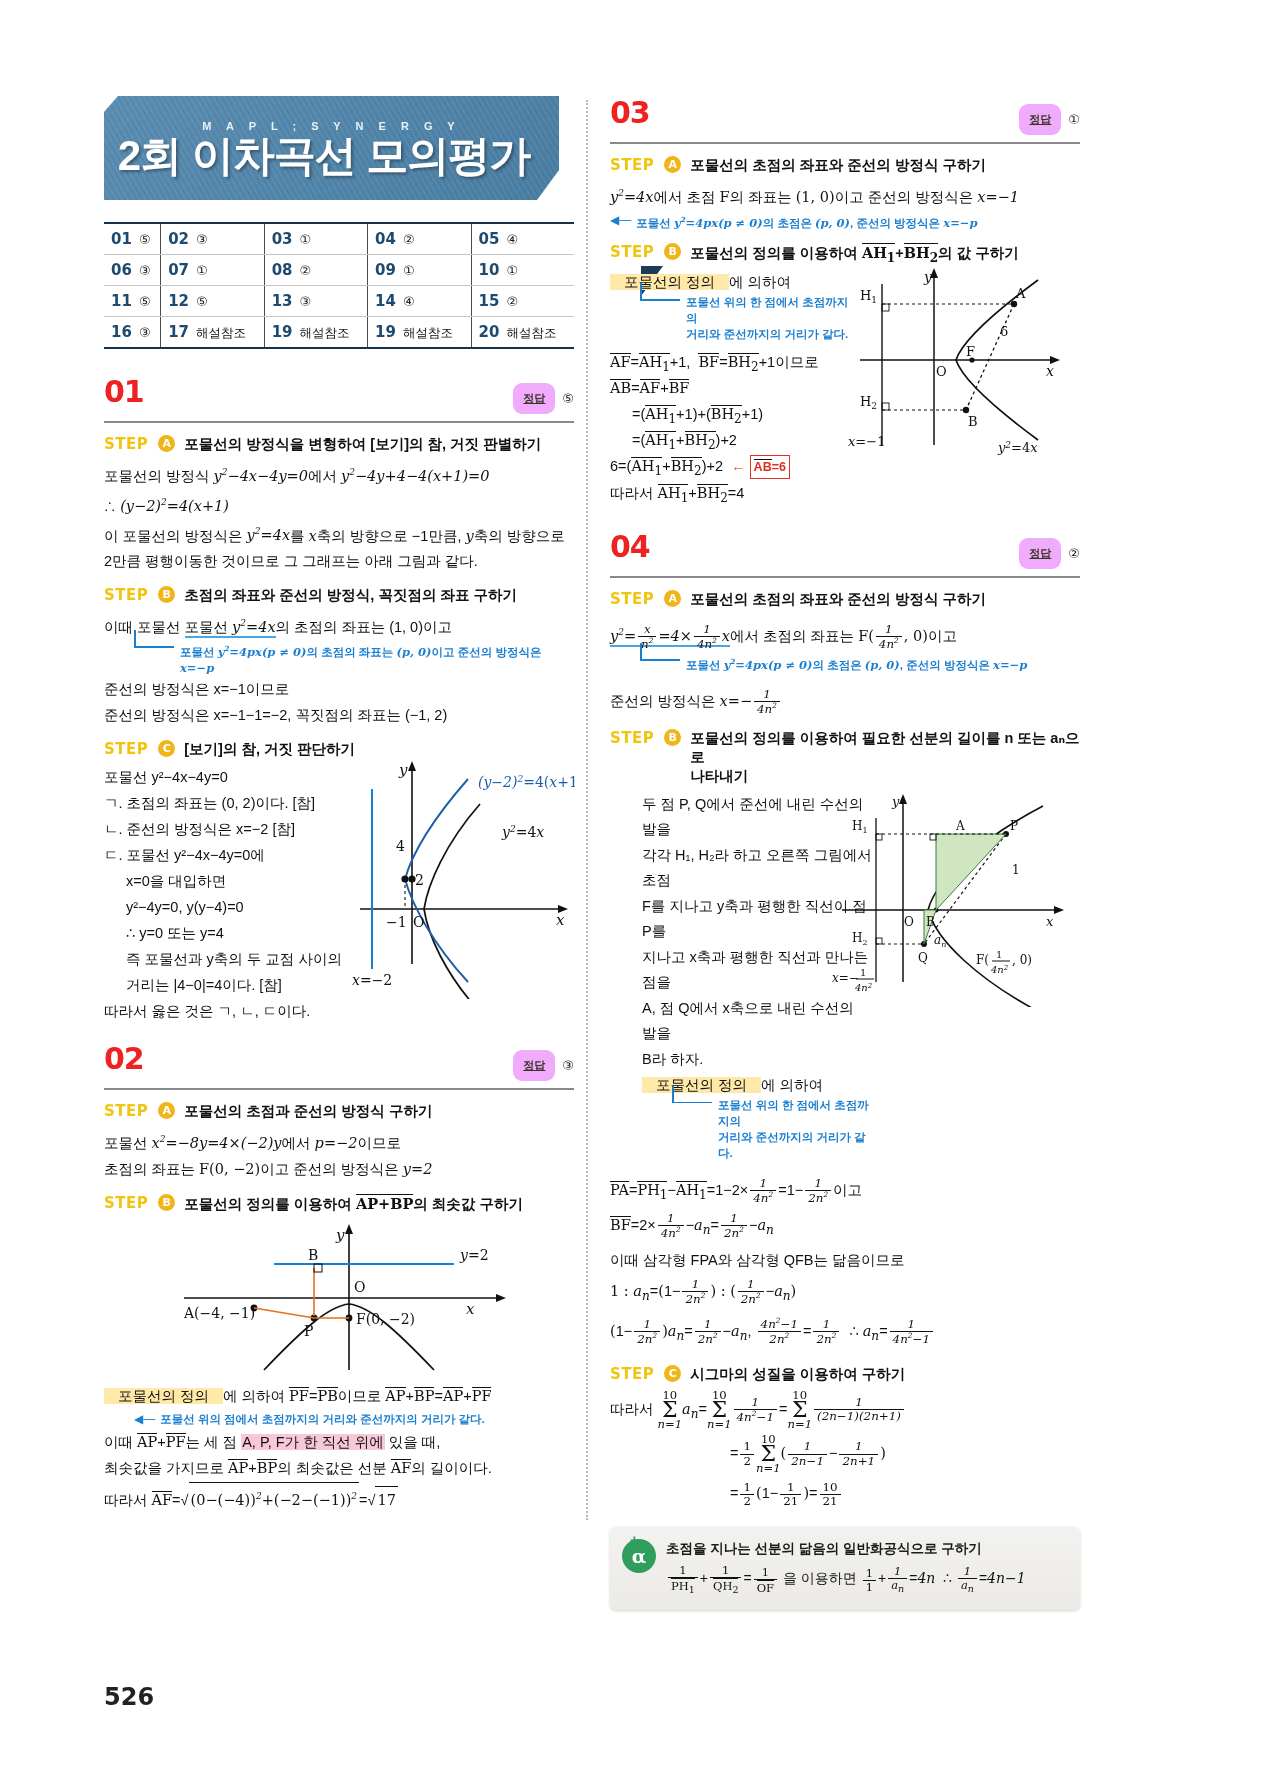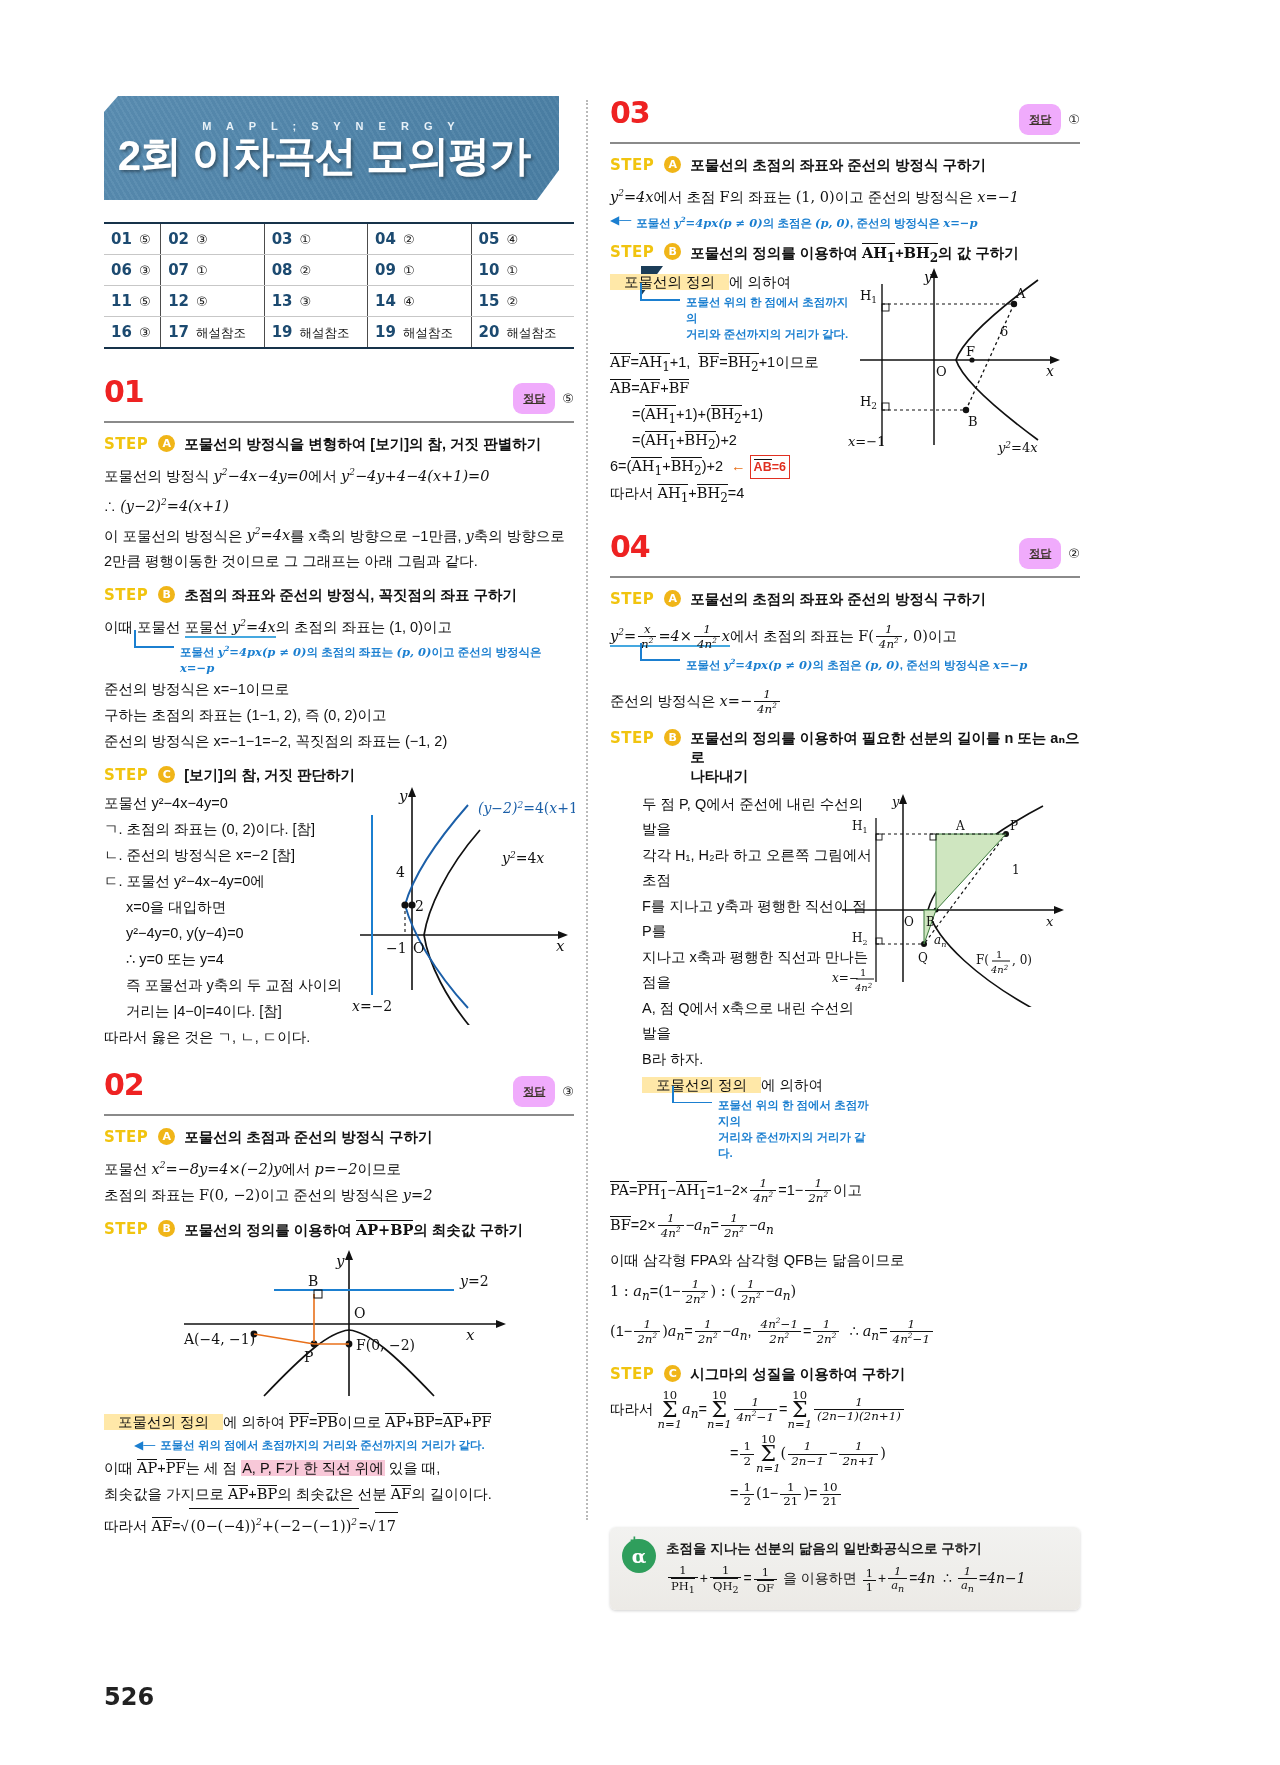--- a/index.html
+++ b/index.html
@@ -530,21 +530,20 @@
           <span class="step-badge">B</span>
         <span class="step-title">초점의 좌표와 준선의 방정식, 꼭짓점의 좌표 구하기</span>
       </div>
       <div class="txt">
         <span>이때 포물선 </span><span class="uline-blue"><span style="">포물선 </span><span class="m">y<sup class="e">2</sup>=4x</span></span><span>의 초점의 좌표는 (1, 0)이고</span>
       </div>
       <div class="note elbow">
         <span>포물선 </span><span class="m">y<sup class="e">2</sup>=4px(p ≠ 0)</span><span>의 초점의 좌표는 </span><span class="m">(p, 0)</span><span>이고 준선의 방정식은 </span><span class="m">x=−p</span>
       </div>
       <div class="txt">준선의 방정식은 x=−1이므로</div>
-      <div class="txt">구하는 초점의 좌표는 (1−1, 2), 즉 (0, 2)이고</div>
       <div class="txt">준선의 방정식은 x=−1−1=−2, 꼭짓점의 좌표는 (−1, 2)</div>
 
       <div class="step">
         <span class="step-word">STEP</span>
           <span class="step-badge">C</span>
         <span class="step-title">[보기]의 참, 거짓 판단하기</span>
       </div>
 
       <div style="position:relative;">
         <div style="width:250px;">

